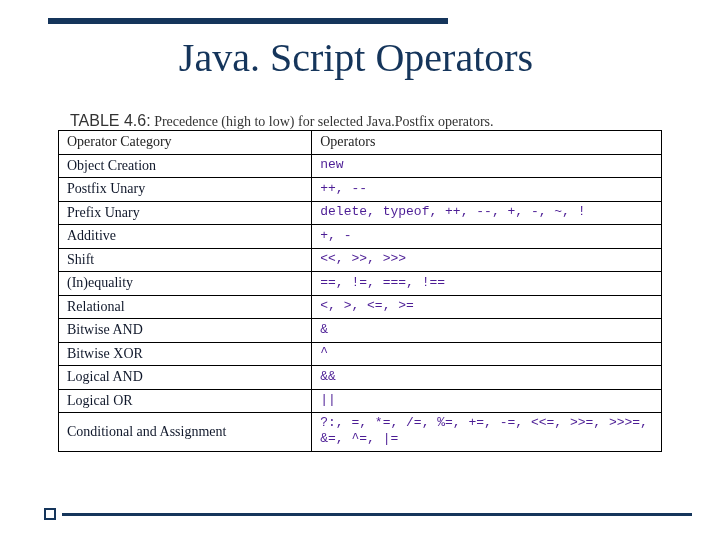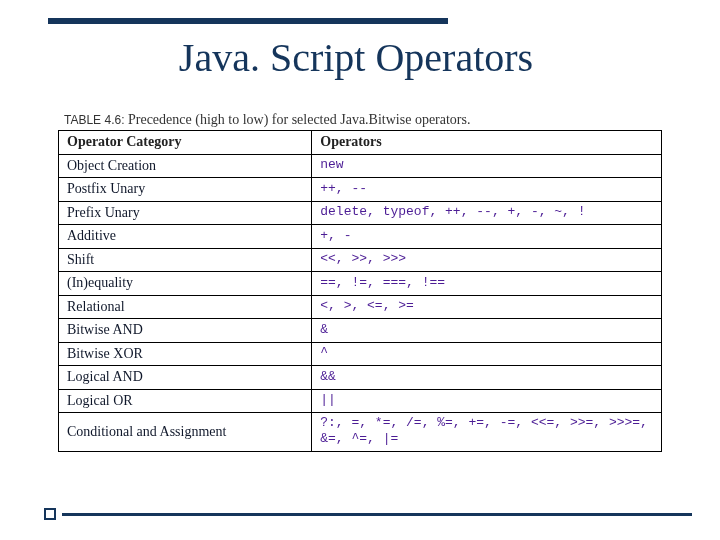--- a/index.html
+++ b/index.html
@@ -39,21 +39,22 @@
   .caption {
     position: absolute;
     left: 64px;
     top: 112px;
     font-size: 14px;
     color: #333;
     font-family: 'Times New Roman', serif;
   }
   .caption .label {
     font-family: Arial, Helvetica, sans-serif;
-    font-size: 12px;
+    font-size: 16px;
+    margin-left: 6px;
   }
   .table-wrap {
     position: absolute;
     left: 58px;
     top: 130px;
     width: 604px;
   }
   table {
     border-collapse: collapse;
     width: 100%;
@@ -64,21 +65,21 @@
   th, td {
     border: 1px solid #000;
     padding: 2px 8px 3px 8px;
     font-size: 14px;
     text-align: left;
     vertical-align: middle;
     line-height: 1.25;
   }
   th {
     font-family: 'Times New Roman', serif;
-    font-weight: bold;
+    font-weight: normal;
   }
   td.cat {
     font-family: 'Times New Roman', serif;
     color: #0f172a;
   }
   td.ops {
     font-family: "Courier New", Courier, monospace;
     color: #4c1d95;
     font-size: 13px;
     word-wrap: break-word;
@@ -106,21 +107,21 @@
 <body>
 
 <div class="slide">
 
   <div class="top-rule"></div>
 
   <div class="title">Java. Script Operators</div>
 
   <div class="caption">
     <span class="label">TABLE 4.6:</span>
-    <span>Precedence (high to low) for selected Java.Bitwise operators.</span>
+    <span>Precedence (high to low) for selected Java.Postfix operators.</span>
   </div>
 
   <div class="table-wrap">
     <table>
       <colgroup>
           <col class="c1">
           <col class="c2">
         </colgroup>
       <thead>
         <tr>

